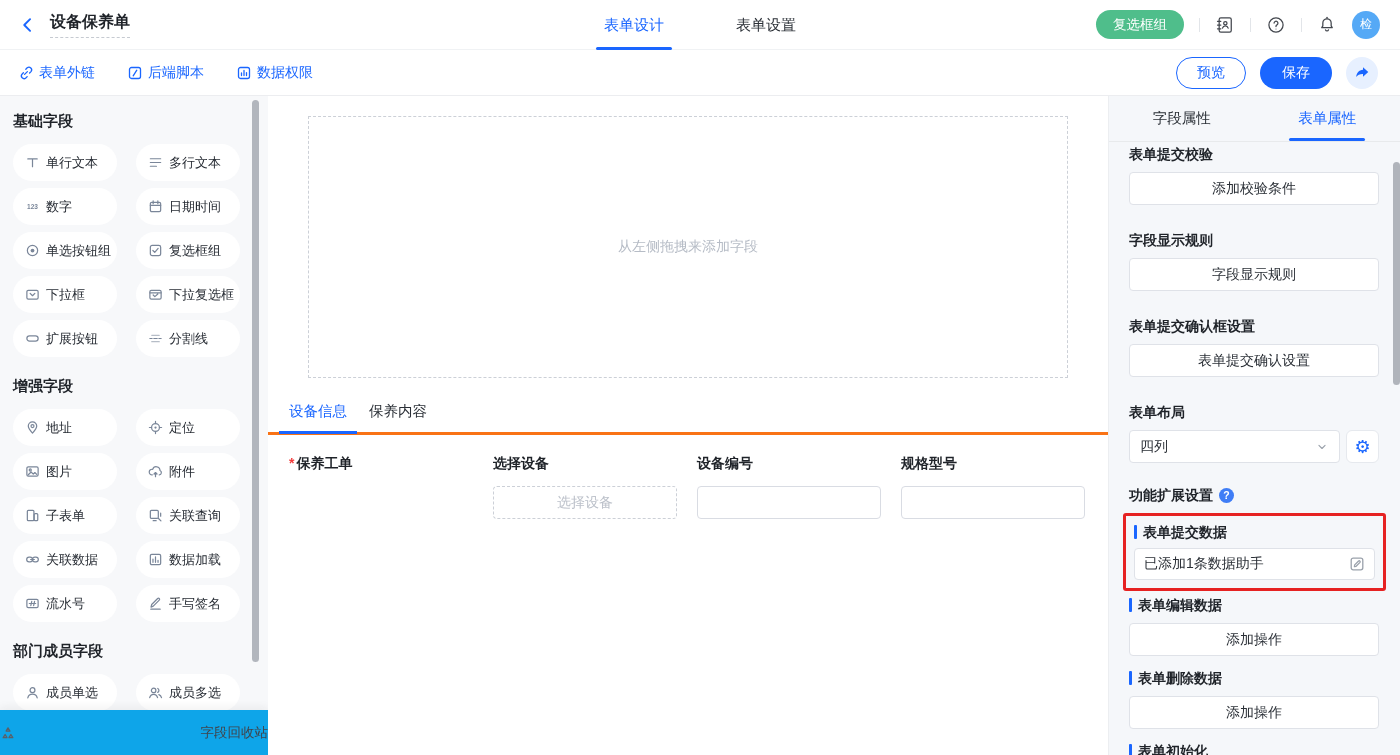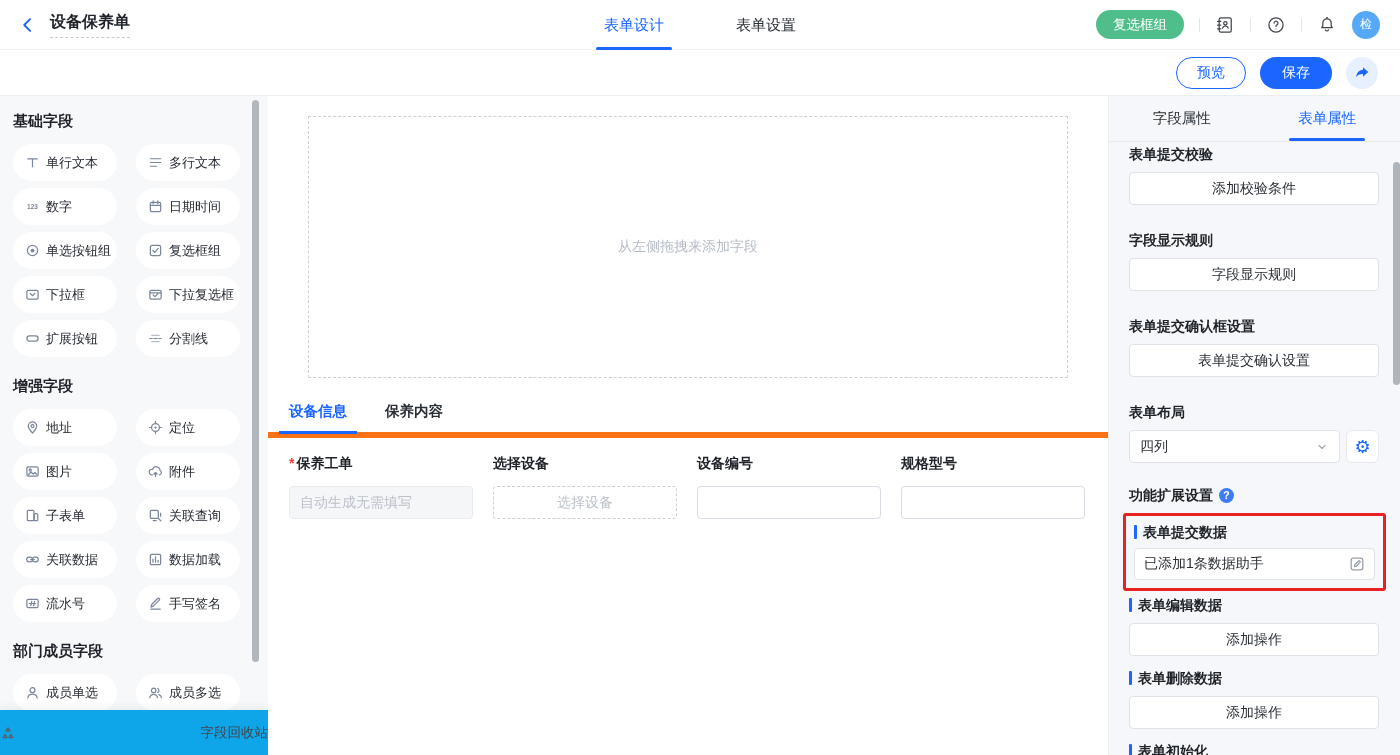--- a/index.html
+++ b/index.html
@@ -39,21 +39,21 @@
   .sb-grid { display:grid; grid-template-columns:104px 104px; column-gap:19px; row-gap:7px; margin-bottom:20px; }
   .pill { height:37px; background:#fff; border-radius:19px; display:flex; align-items:center; padding-left:12px; gap:6px; font-size:13px; color:#262b33; cursor:grab; }
   .pill .icn { color:#7a8699; width:15px; height:15px; }
   .sb-scroll { position:absolute; top:4px; left:252px; width:7px; height:562px; border-radius:4px; background:#b2b6bd; }
   .sb-footer { position:absolute; left:0; bottom:0; width:100%; height:45px; background:#0ea5e9; box-shadow:0 -3px 8px rgba(31,35,41,.06); display:flex; align-items:center; justify-content:space-between; gap:6px; font-size:13.5px; color:#40454d; cursor:pointer; z-index:2; }
   .sb-footer .icn { color:#5a6068; }
 
   
   .canvas { position:absolute; top:96px; bottom:0; left:268px; width:840px; background:#fff; }
   .dropzone { position:absolute; left:40px; top:20px; width:760px; height:262px; border:1px dashed #ccd0d7; display:flex; align-items:center; justify-content:center; font-size:14px; color:#b6bcc6; }
-  .ctabs { position:absolute; top:306px; left:0; width:100%; display:flex; gap:38px; padding-left:21px; border-bottom:6px solid #f97316;font-weight:bold; }
+  .ctabs { position:absolute; top:306px; left:0; width:100%; display:flex; gap:22px; padding-left:21px; border-bottom:3px solid #f97316; }
   .ctab { position:relative; font-size:14.5px; color:#2a2f36; padding-bottom:11px; cursor:pointer; }
   .ctab.active { color:var(--accent); }
   .ctab.active::after { content:""; position:absolute; left:-10px; right:-10px; bottom:-2px; height:3px; background:var(--accent); }
   .cfields { position:absolute; top:359px; left:21px; display:grid; grid-template-columns:repeat(4,184px); column-gap:20px; row-gap:24px; }
   .fcell {}
   .flabel { font-size:14px; font-weight:700; line-height:16px; margin-bottom:15px; display:flex; align-items:center; }
   .freq { color:#f23c3c; margin-right:2px; }
   .finput { height:33px; border-radius:4px; display:flex; align-items:center; padding:0 10px; font-size:14px; color:#bcc1ca; background:#fff; border:1px solid #d9dce3; cursor:text; }
   .finput.readonly { background:#f5f6f8; border-color:#e9ebef; }
   .finput.dashed { border:1px dashed #ccd0d7; justify-content:center; padding:0; cursor:pointer; }
@@ -123,20 +123,42 @@
           <path d="M12 4.5a5 5 0 0 1 5 5v3.6l1.3 2.1H5.7L7 13.1V9.5a5 5 0 0 1 5-5z"></path>
           <path d="M10.2 17.9a1.9 1.9 0 0 0 3.6 0"></path>
           <path d="M12 2.8v1"></path>
         </svg>
     </span>
     <span class="avatar">检</span>
   </div>
 </div>
 
 <div class="toolbar">
+  <div class="tlinks" id="tlinks">
+      <div class="tlink">
+        <svg class="icn" viewBox="0 0 16 16">
+          <path d="M6.6 9.4l2.8-2.8M5.4 7.8L4 9.2a2.7 2.7 0 0 0 3.8 3.8l1.4-1.4M7.8 4.2l1.4-1.4A2.7 2.7 0 0 1 13 6.6l-1.4 1.4"></path>
+        </svg>
+        <span>表单外链</span>
+      </div>
+      <div class="tlink">
+        <svg class="icn" viewBox="0 0 16 16">
+          <rect x="2.5" y="2.5" width="11" height="11" rx="2"></rect>
+          <path d="M9.8 5.2L6.2 10.8"></path>
+        </svg>
+        <span>后端脚本</span>
+      </div>
+      <div class="tlink">
+        <svg class="icn" viewBox="0 0 16 16">
+          <rect x="2.5" y="2.5" width="11" height="11" rx="2"></rect>
+          <path d="M5.5 10.5V8M8 10.5V5.5M10.5 10.5V7.6"></path>
+        </svg>
+        <span>数据权限</span>
+      </div>
+    </div>
   <div class="tright">
     <span class="btn-preview">预览</span>
     <span class="btn-save">保存</span>
     <span class="btn-share">
       <svg class="icn24" viewBox="0 0 24 24" style="stroke:none">
           <path d="M13.2 5.2l6.3 5.6-6.3 5.6v-3.3c-3.9-.1-6.4 1.2-8.2 3.7.5-4.7 3.2-8.3 8.2-8.6V5.2z" fill="#1a66ff"></path>
         </svg>
     </span>
   </div>
 </div>
@@ -327,23 +349,20 @@
   <div class="ctabs" id="ctabs">
       <div class="ctab active">设备信息</div>
       <div class="ctab">保养内容</div>
     </div>
   <div class="cfields" id="cfields">
       <div class="fcell">
         <div class="flabel">
           <span class="freq">*</span>
           <span>保养工单</span>
         </div>
-        <div class="finput readonly">
-          <span>自动生成无需填写</span>
-        </div>
       </div>
       <div class="fcell">
         <div class="flabel">
           <span>选择设备</span>
         </div>
         <div class="finput dashed">
           <span>选择设备</span>
         </div>
       </div>
       <div class="fcell">

